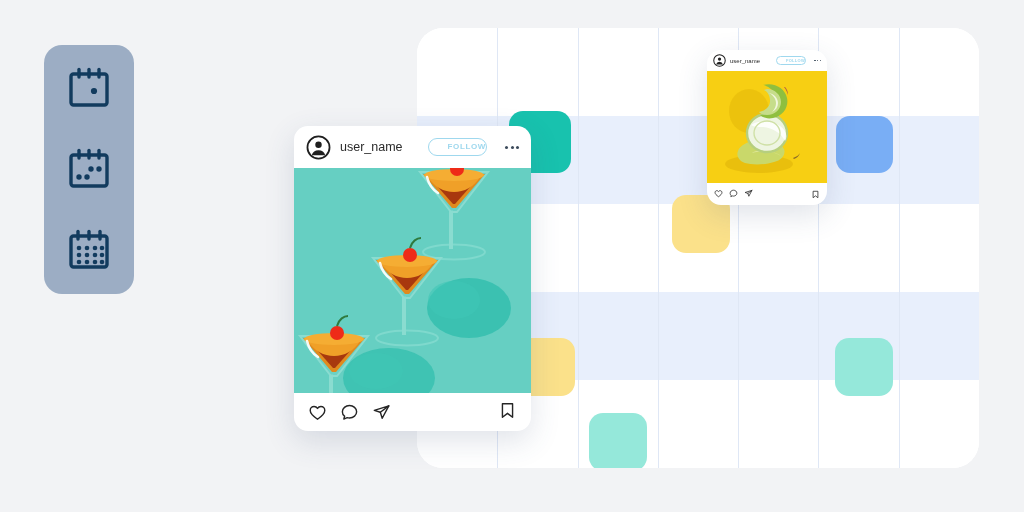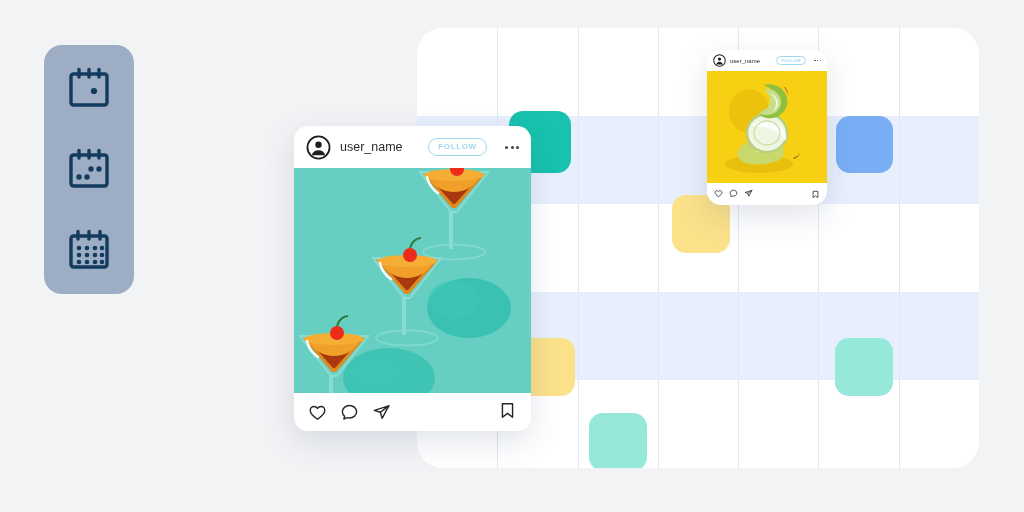--- a/index.html
+++ b/index.html
@@ -75,21 +75,21 @@
     flex: 1 1 auto;
     color: #2b2b2b;
     white-space: nowrap;
     overflow: hidden;
   }
   .follow-btn {
     flex: 0 0 auto;
     border: 1px solid #9fd8ee;
     color: #9fd8ee;
     background: transparent;
-    text-align: center;
+    text-align: right;
     letter-spacing: 0.08em;
     font-weight: 700;
   }
   .more-dots { flex: 0 0 auto; display: flex; align-items: center; }
   .more-dots i {
     display: block;
     border-radius: 50%;
     background: #3b4a5a;
   }
   .card-photo { position: relative; overflow: hidden; }

